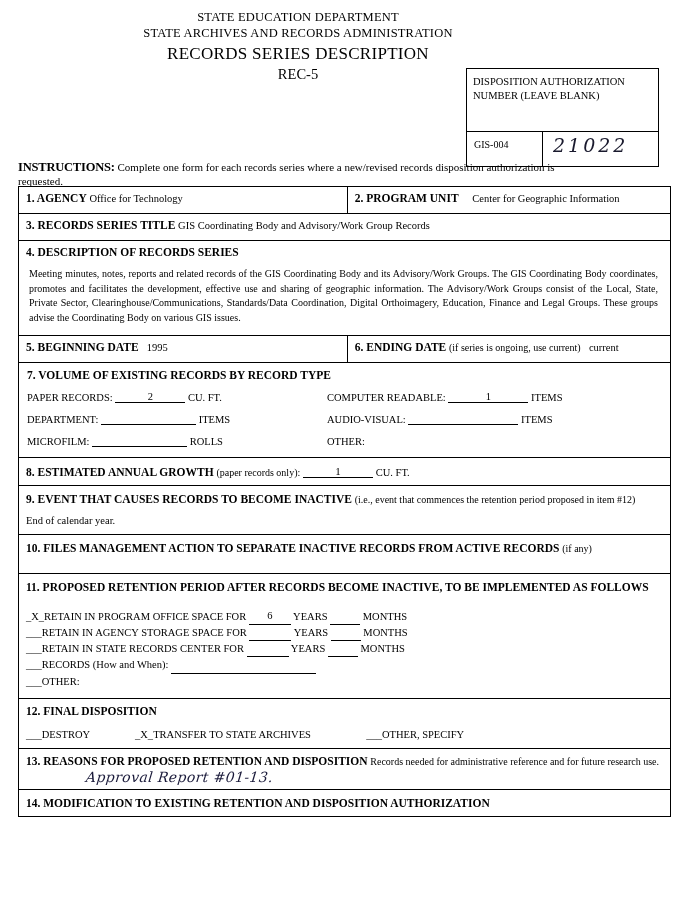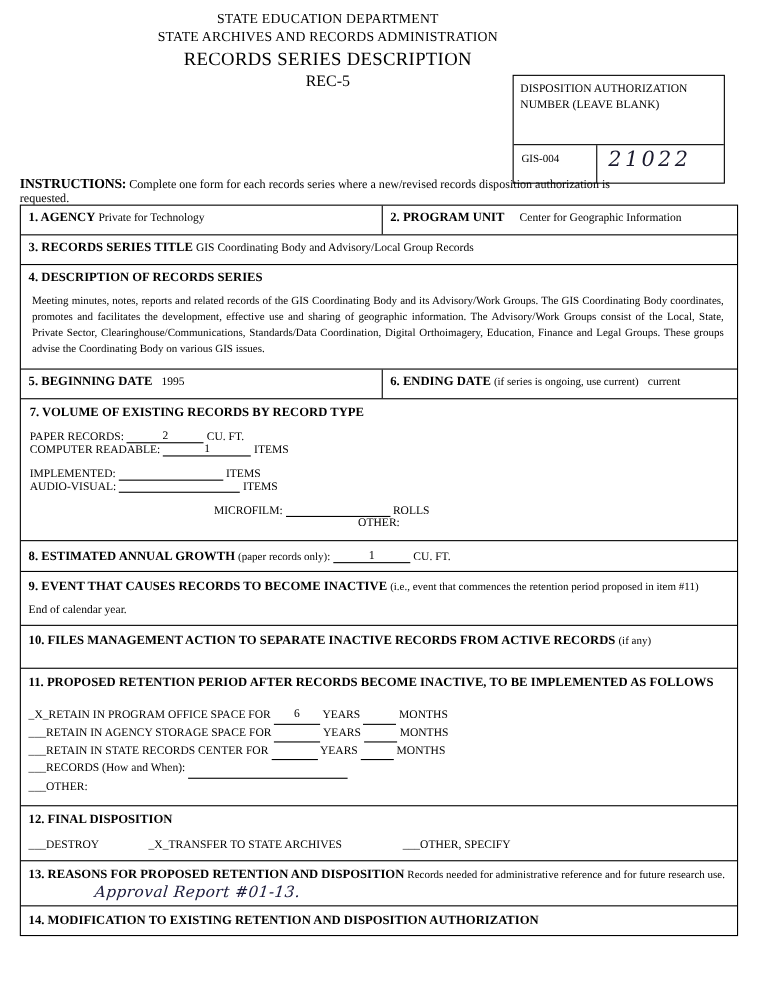--- a/index.html
+++ b/index.html
@@ -159,21 +159,20 @@
     padding-bottom: 0;
   }
 
   
   .vol-wrap { padding: 6px 8px 8px 8px; }
   .vol-head { font-weight: bold; font-size: 11.5px; margin-bottom: 10px; }
   .vol-line {
     display: flex;
     font-size: 10.5px;
     margin-bottom: 11px;
-    flex-direction: column;
   }
   .vol-a { width: 300px; }
   .vol-b { flex: 1; }
   .ul {
     display: inline-block;
     border-bottom: 1px solid #000;
     text-align: center;
     vertical-align: bottom;
   }
   .ul.w70 { width: 70px; }
@@ -254,33 +253,33 @@
   <div class="instructions">
     <b>INSTRUCTIONS:</b>
     <span>Complete one form for each records series where a new/revised records disposition authorization is requested.</span>
   </div>
 
   <div class="form">
 
     <div class="frow">
       <div class="cell half-l tall-30">
         <span class="lbl">1. AGENCY</span>
-        <span class="val">Private for Technology</span>
+        <span class="val">Office for Technology</span>
       </div>
       <div class="cell half-r tall-30">
         <span class="lbl">2. PROGRAM UNIT</span>
         &nbsp;&nbsp;&nbsp;
         <span class="val">Center for Geographic Information</span>
       </div>
     </div>
 
     <div class="frow">
       <div class="cell full tall-30">
         <span class="lbl">3. RECORDS SERIES TITLE</span>
-        <span class="val">GIS Coordinating Body and Advisory/Local Group Records</span>
+        <span class="val">GIS Coordinating Body and Advisory/Work Group Records</span>
       </div>
     </div>
 
     <div class="frow">
       <div class="full">
         <div class="cell desc-head">
           <span class="lbl">4. DESCRIPTION OF RECORDS SERIES</span>
         </div>
         <div class="desc-body">Meeting minutes, notes, reports and related records of the GIS Coordinating Body and its Advisory/Work Groups.  The GIS Coordinating Body coordinates, promotes and facilitates the development, effective use and sharing of geographic information.  The Advisory/Work Groups consist of the Local, State, Private Sector, Clearinghouse/Communications, Standards/Data Coordination, Digital Orthoimagery, Education, Finance and Legal Groups.  These groups advise the Coordinating Body on various GIS issues.</div>
       </div>
@@ -312,21 +311,21 @@
           </div>
           <div class="vol-b">
             <span>COMPUTER READABLE:</span>
             <span class="ul w80">1</span>
             <span>ITEMS</span>
           </div>
         </div>
 
         <div class="vol-line">
           <div class="vol-a">
-            <span>IMPLEMENTED:</span>
+            <span>DEPARTMENT:</span>
             <span class="ul w95"></span>
             <span>ITEMS</span>
           </div>
           <div class="vol-b">
             <span>AUDIO-VISUAL:</span>
             <span class="ul w110"></span>
             <span>ITEMS</span>
           </div>
         </div>
 
@@ -349,21 +348,21 @@
         <span class="lbl">8.  ESTIMATED ANNUAL GROWTH</span>
         <span class="note">(paper records only):</span>
         <span class="ul w70">1</span>
         <span class="val">CU. FT.</span>
       </div>
     </div>
 
     <div class="frow">
       <div class="cell full" style="padding-top:7px;padding-bottom:8px;">
         <span class="lbl">9.  EVENT THAT CAUSES RECORDS TO BECOME INACTIVE</span>
-        <span class="note">(i.e., event that commences the retention period proposed in item #11)</span>
+        <span class="note">(i.e., event that commences the retention period proposed in item #12)</span>
         <div class="item9-sub">End of calendar year.</div>
       </div>
     </div>
 
     <div class="frow">
       <div class="cell full tall-40" style="padding-top:7px;">
         <span class="lbl">10.  FILES MANAGEMENT ACTION TO SEPARATE INACTIVE RECORDS FROM ACTIVE RECORDS</span>
         <span class="note">(if any)</span>
         <span class="val"></span>
       </div>

